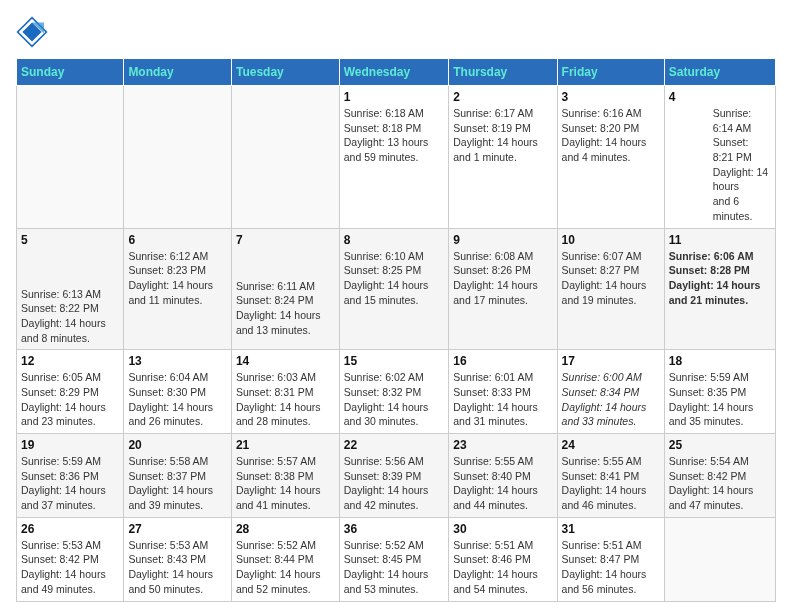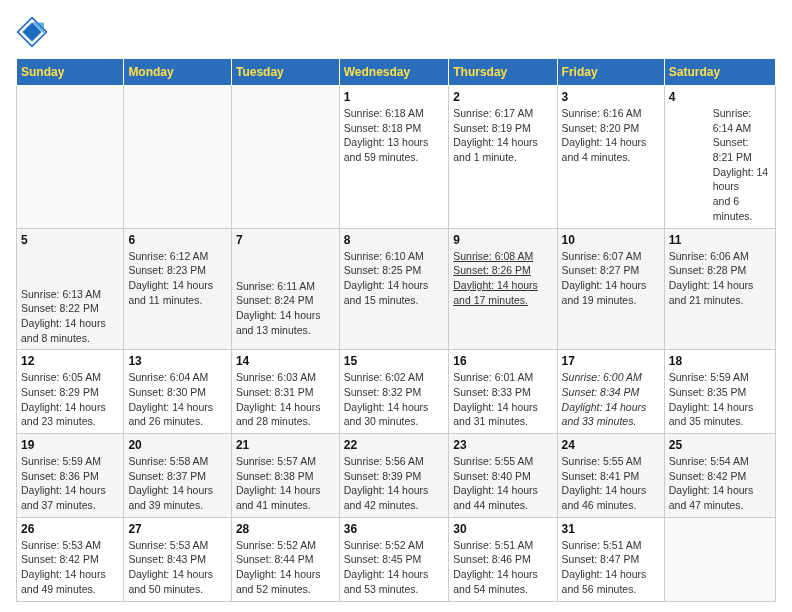--- a/index.html
+++ b/index.html
@@ -52,21 +52,21 @@
       font-size: 14px;
       color: #555;
     }
     .calendar {
       width: 100%;
       border-collapse: collapse;
       font-size: 11px;
     }
     .calendar thead tr th {
       background-color: #2a6ebb;
-      color: #fde047;
+      color: #5eead4;
       padding: 6px 4px;
       text-align: left;
       font-size: 12px;
       border: 1px solid #fff;
     }
     .calendar tbody tr td {
       border: 1px solid #ccc;
       vertical-align: top;
       padding: 4px;
       width: 113px;
@@ -182,35 +182,35 @@
         </td>
         <td>
           <div class="day-number">8</div>
           <div class="day-info" style="white-space: pre-line;">Sunrise: 6:10 AM
 Sunset: 8:25 PM
 Daylight: 14 hours
 and 15 minutes.</div>
         </td>
         <td>
           <div class="day-number">9</div>
-          <div class="day-info" style="white-space: pre-line; text-decoration: underline;">Sunrise: 6:08 AM
+          <div class="day-info" style="white-space: pre-line;">Sunrise: 6:08 AM
 Sunset: 8:26 PM
 Daylight: 14 hours
 and 17 minutes.</div>
         </td>
         <td>
           <div class="day-number">10</div>
           <div class="day-info" style="white-space: pre-line;">Sunrise: 6:07 AM
 Sunset: 8:27 PM
 Daylight: 14 hours
 and 19 minutes.</div>
         </td>
         <td>
           <div class="day-number">11</div>
-          <div class="day-info" style="white-space: pre-line;">Sunrise: 6:06 AM
+          <div class="day-info" style="white-space: pre-line; font-weight: bold;">Sunrise: 6:06 AM
 Sunset: 8:28 PM
 Daylight: 14 hours
 and 21 minutes.</div>
         </td>
       </tr>
       <tr>
         <td>
           <div class="day-number">12</div>
           <div class="day-info" style="white-space: pre-line;">Sunrise: 6:05 AM
 Sunset: 8:29 PM

